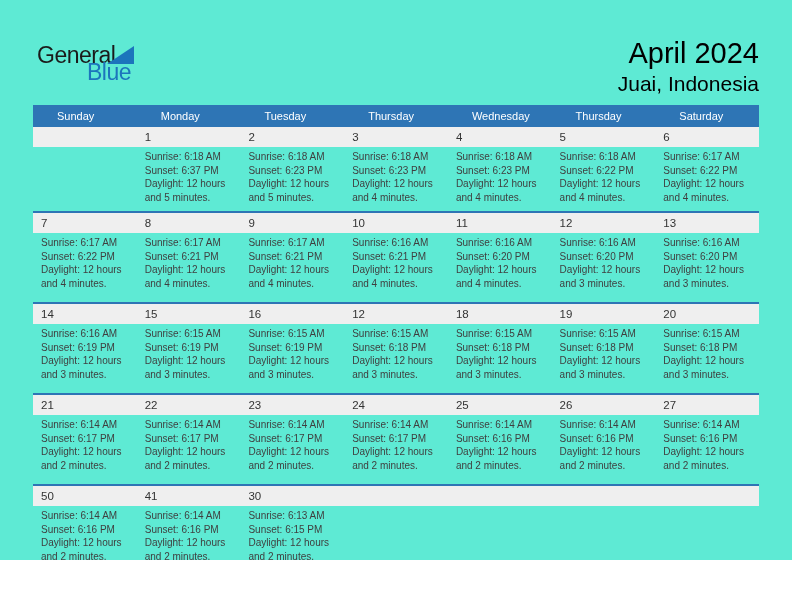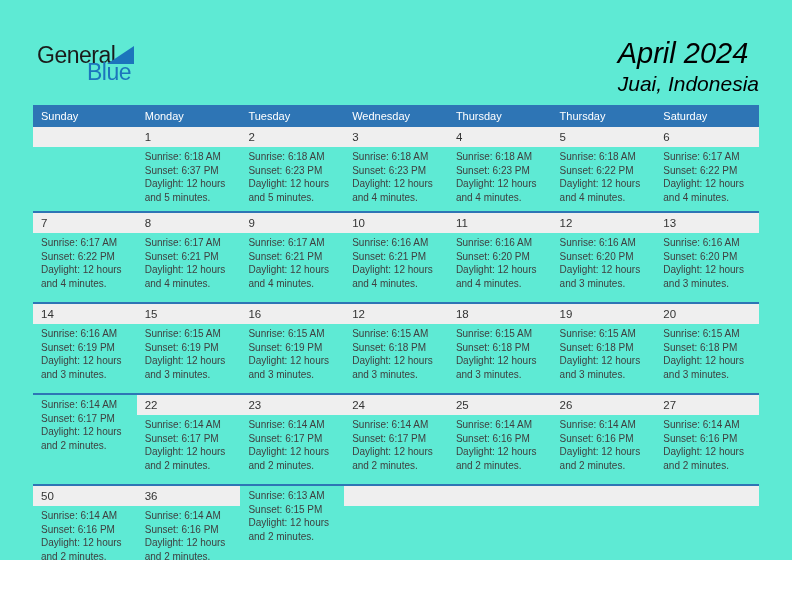--- a/index.html
+++ b/index.html
@@ -26,36 +26,36 @@
     position:absolute;left:0;top:0;
     font-size:23px;letter-spacing:-0.5px;
     color:var(--logo-black);
   }
   .logo-triangle{position:absolute;left:70px;top:4px;}
   .logo-part2{
     position:absolute;left:50px;top:17px;
     font-size:23px;letter-spacing:-0.5px;
     color:var(--logo-blue);
   }
-  .title-block{position:absolute;right:33px;top:36px;font-style:italic;}
+  .title-block{position:absolute;right:33px;top:36px;text-align:right;}
   .month-title{font-size:29px;color:#000;line-height:34px;}
   .location-subtitle{font-size:21px;color:#000;line-height:22px;margin-top:3px;}
   
   .calendar{position:absolute;left:33px;top:105px;width:726px;}
   .day-header-row{
     display:flex;
     background:var(--header-blue);
     height:22px;
   }
   .day-head{
     flex:1 1 0;
     color:#fff;
     font-size:11px;
     line-height:22px;
-    padding-left:8px;
+    padding-left:24px;
     overflow:hidden;white-space:nowrap;
   }
   .week-row{
     display:flex;
     border-top:2px solid var(--divider-blue);
     height:91px;
   }
   .week-row:first-of-type{border-top:none;height:84px;}
   .day-cell{flex:1 1 0;overflow:hidden;}
   .num-band{
@@ -98,22 +98,22 @@
       <div class="location-subtitle">Juai, Indonesia</div>
     </div>
 
   </div>
 
   <div class="calendar">
     <div class="day-header-row">
         <div class="day-head">Sunday</div>
         <div class="day-head">Monday</div>
         <div class="day-head">Tuesday</div>
+        <div class="day-head">Thursday</div>
         <div class="day-head">Wednesday</div>
-        <div class="day-head">Thursday</div>
         <div class="day-head">Thursday</div>
         <div class="day-head">Saturday</div>
       </div>
     <div>
         <div class="week-row">
           <div class="day-cell">
             <div class="num-band"></div>
           </div>
           <div class="day-cell">
             <div class="num-band">
@@ -335,20 +335,23 @@
             <div class="day-details">
               <div class="detail-line">Sunrise: 6:15 AM</div>
               <div class="detail-line">Sunset: 6:18 PM</div>
               <div class="detail-line">Daylight: 12 hours</div>
               <div class="detail-line">and 3 minutes.</div>
             </div>
           </div>
         </div>
         <div class="week-row">
           <div class="day-cell">
+            <div class="num-band">
+              <div class="day-num">21</div>
+            </div>
             <div class="day-details">
               <div class="detail-line">Sunrise: 6:14 AM</div>
               <div class="detail-line">Sunset: 6:17 PM</div>
               <div class="detail-line">Daylight: 12 hours</div>
               <div class="detail-line">and 2 minutes.</div>
             </div>
           </div>
           <div class="day-cell">
             <div class="num-band">
               <div class="day-num">22</div>
@@ -423,30 +426,33 @@
             </div>
             <div class="day-details">
               <div class="detail-line">Sunrise: 6:14 AM</div>
               <div class="detail-line">Sunset: 6:16 PM</div>
               <div class="detail-line">Daylight: 12 hours</div>
               <div class="detail-line">and 2 minutes.</div>
             </div>
           </div>
           <div class="day-cell">
             <div class="num-band">
-              <div class="day-num">36</div>
+              <div class="day-num">41</div>
             </div>
             <div class="day-details">
               <div class="detail-line">Sunrise: 6:14 AM</div>
               <div class="detail-line">Sunset: 6:16 PM</div>
               <div class="detail-line">Daylight: 12 hours</div>
               <div class="detail-line">and 2 minutes.</div>
             </div>
           </div>
           <div class="day-cell">
+            <div class="num-band">
+              <div class="day-num">30</div>
+            </div>
             <div class="day-details">
               <div class="detail-line">Sunrise: 6:13 AM</div>
               <div class="detail-line">Sunset: 6:15 PM</div>
               <div class="detail-line">Daylight: 12 hours</div>
               <div class="detail-line">and 2 minutes.</div>
             </div>
           </div>
           <div class="day-cell">
             <div class="num-band"></div>
           </div>

